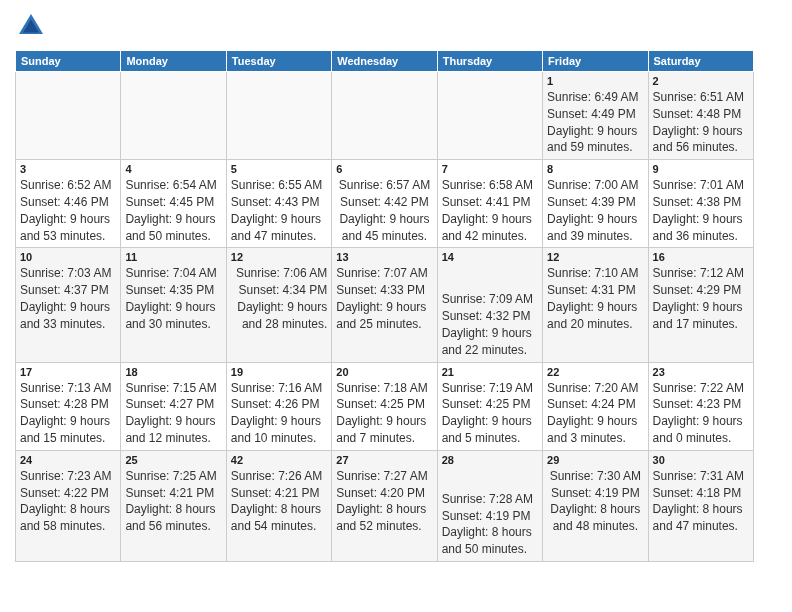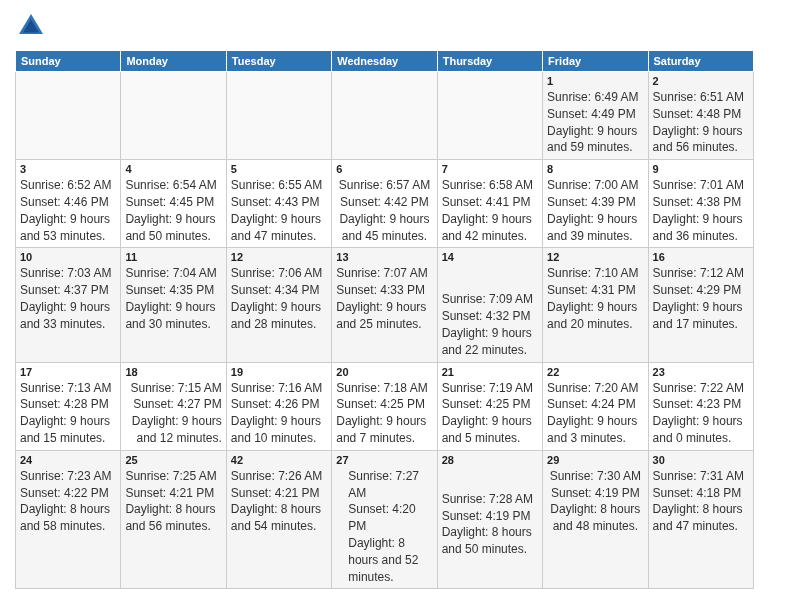--- a/index.html
+++ b/index.html
@@ -194,21 +194,21 @@
 Daylight: 9 hours and 33 minutes.</div>
           </td>
           <td>
             <span class="day-num">11</span>
             <div class="day-info" style="white-space: pre-line;">Sunrise: 7:04 AM
 Sunset: 4:35 PM
 Daylight: 9 hours and 30 minutes.</div>
           </td>
           <td>
             <span class="day-num">12</span>
-            <div class="day-info" style="white-space: pre-line;">Sunrise: 7:06 AM
+            <div class="day-info" style="white-space: pre-line; text-align: right;">Sunrise: 7:06 AM
 Sunset: 4:34 PM
 Daylight: 9 hours and 28 minutes.</div>
           </td>
           <td>
             <span class="day-num">13</span>
             <div class="day-info" style="white-space: pre-line;">Sunrise: 7:07 AM
 Sunset: 4:33 PM
 Daylight: 9 hours and 25 minutes.</div>
           </td>
           <td>
@@ -232,21 +232,21 @@
         </tr>
         <tr>
           <td>
             <span class="day-num">17</span>
             <div class="day-info" style="white-space: pre-line;">Sunrise: 7:13 AM
 Sunset: 4:28 PM
 Daylight: 9 hours and 15 minutes.</div>
           </td>
           <td>
             <span class="day-num">18</span>
-            <div class="day-info" style="white-space: pre-line; text-align: right;">Sunrise: 7:15 AM
+            <div class="day-info" style="white-space: pre-line;">Sunrise: 7:15 AM
 Sunset: 4:27 PM
 Daylight: 9 hours and 12 minutes.</div>
           </td>
           <td>
             <span class="day-num">19</span>
             <div class="day-info" style="white-space: pre-line;">Sunrise: 7:16 AM
 Sunset: 4:26 PM
 Daylight: 9 hours and 10 minutes.</div>
           </td>
           <td>
@@ -288,21 +288,21 @@
 Daylight: 8 hours and 56 minutes.</div>
           </td>
           <td>
             <span class="day-num">42</span>
             <div class="day-info" style="white-space: pre-line;">Sunrise: 7:26 AM
 Sunset: 4:21 PM
 Daylight: 8 hours and 54 minutes.</div>
           </td>
           <td>
             <span class="day-num">27</span>
-            <div class="day-info" style="white-space: pre-line; margin-left: 12px;">Sunrise: 7:27 AM
+            <div class="day-info" style="white-space: pre-line;">Sunrise: 7:27 AM
 Sunset: 4:20 PM
 Daylight: 8 hours and 52 minutes.</div>
           </td>
           <td>
             <span class="day-num">28</span>
             <div class="day-info" style="white-space: pre-line; margin-top: 25px;">Sunrise: 7:28 AM
 Sunset: 4:19 PM
 Daylight: 8 hours and 50 minutes.</div>
           </td>
           <td>

